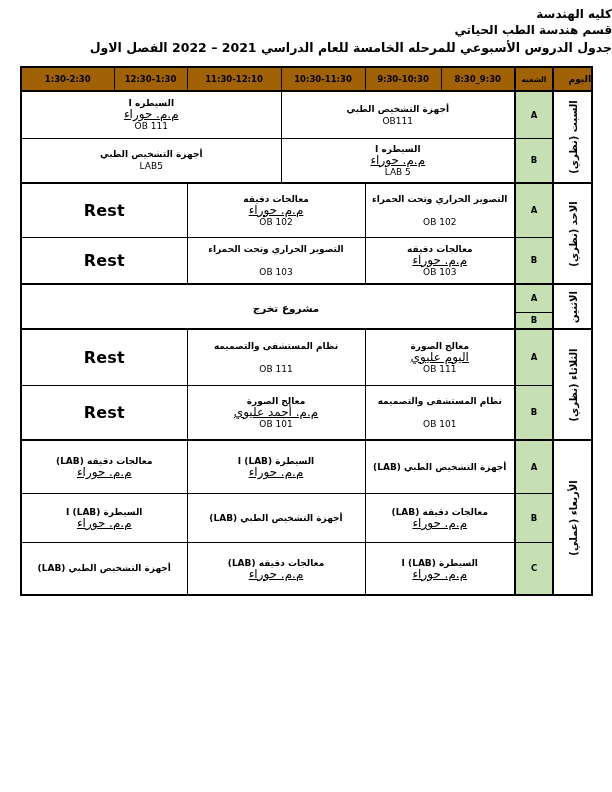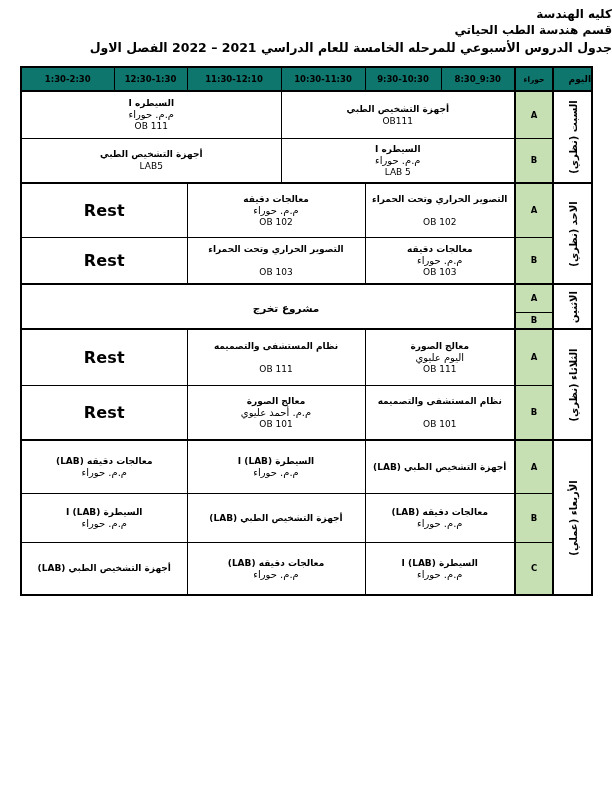--- a/index.html
+++ b/index.html
@@ -28,21 +28,21 @@
     padding: 0;
     text-align: center;
     vertical-align: middle;
     overflow: hidden;
   }
   .sched thead th {
     height: 24px;
     font-size: 8.5px;
     font-weight: bold;
     border-bottom: 2.5px solid #000;
-    background: #0f766e;
+    background: #a16207;
   }
   .sched thead th.hday { font-size: 9px; }
   .sched thead th.hsec { font-size: 7.5px; }
   tbody.blk > tr:first-child > td { border-top: 2.5px solid #000; }
   td.day, th.hday { border-left: 2.5px solid #000; padding-left: 16px; }
   td.sec, th.hsec { border-left: 2.5px solid #000; }
 
   td.day { position: relative; background: #fff; }
   .daylab {
     position: absolute; top: 50%; left: 50%;
@@ -53,21 +53,21 @@
   td.sec {
     background: var(--green, #c6e0b4);
     font-size: 8.5px; font-weight: bold;
   }
   .stack {
     display: flex; flex-direction: column;
     justify-content: center; align-items: center;
     width: 100%; padding: 1px 2px;
   }
   .course { font-size: 9px; font-weight: bold; line-height: 12px; direction: rtl; unicode-bidi: plaintext; }
-  .who    { font-size: 10px; line-height: 11px; min-height: 11px; direction: rtl; }
+  .who    { font-size: 12px; line-height: 11px; min-height: 11px; direction: rtl; text-decoration: underline; }
   .room   { font-size: 9px; line-height: 12px; direction: ltr; font-weight: normal; }
   .rest   { font-size: 16px; font-weight: bold; letter-spacing: 0.2px; direction: ltr; }
   .proj   { font-size: 10.5px; font-weight: bold; margin-left: 36px; }
   .ltr    { direction: ltr; unicode-bidi: embed; }
 </style>
 </head>
 <body>
 
 <div class="titles">
   <div class="t1">كليه الهندسة</div>
@@ -83,21 +83,21 @@
       <col style="width:76px">
       <col style="width:84px">
     <col style="width:94px">
       <col style="width:73px">
       <col style="width:93px">
   </colgroup>
 
   <thead>
     <tr>
       <th class="hday">اليوم</th>
-      <th class="hsec">حوراء</th>
+      <th class="hsec">الشعبه</th>
       <th><span class="ltr">8:30_9:30</span></th>
       <th><span class="ltr">9:30-10:30</span></th>
       <th><span class="ltr">10:30-11:30</span></th>
       <th><span class="ltr">11:30-12:10</span></th>
       <th><span class="ltr">12:30-1:30</span></th>
       <th><span class="ltr">1:30-2:30</span></th>
     </tr>
   </thead>
 
   <tbody class="blk">

